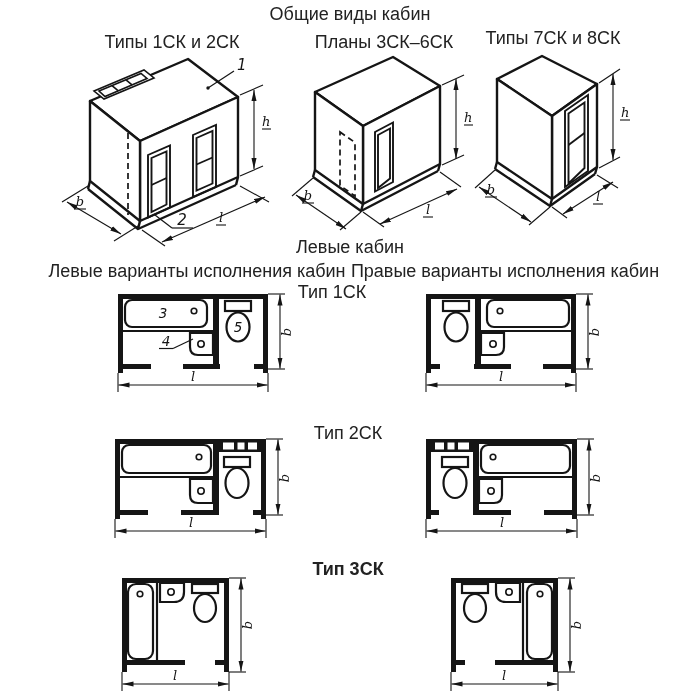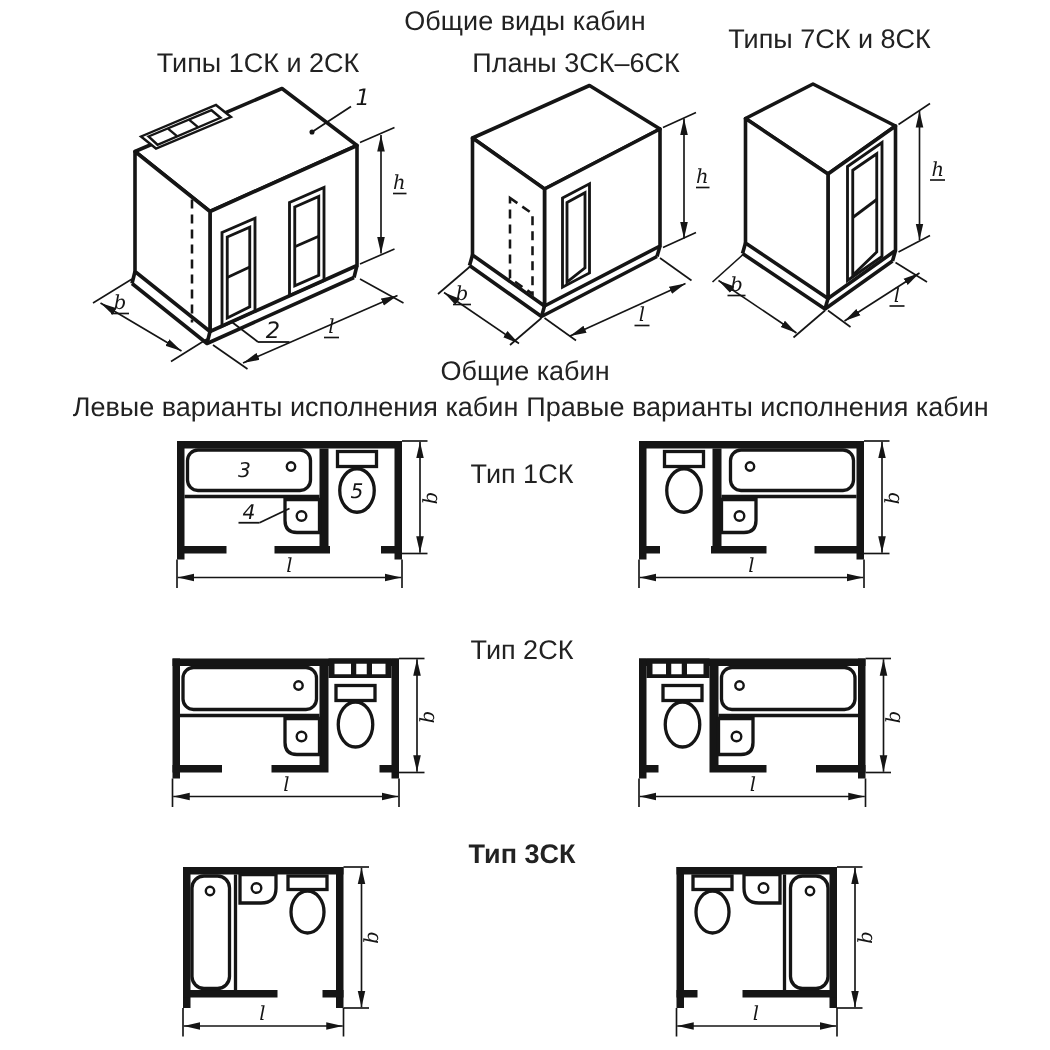--- a/index.html
+++ b/index.html
@@ -22,21 +22,21 @@
   .isonum{font-family:"DejaVu Sans",sans-serif;font-style:italic;font-size:15px;fill:#151515;}
 </style>
 </head>
 <body>
 
 <div id="canvas">
 
   <div class="cap" style="left:350px;top:4px;">Общие виды кабин</div>
   <div class="cap" style="left:172px;top:32px;">Типы 1СК и 2СК</div>
   <div class="cap" style="left:384px;top:32px;">Планы 3СК–6СК</div>
-  <div class="cap" style="left:553px;top:16px;">Типы 7СК и 8СК</div>
+  <div class="cap" style="left:553px;top:28px;">Типы 7СК и 8СК</div>
 
   <svg class="drw" style="left:58px;top:54px;" width="230" height="192" viewBox="0 0 230 192">
     <defs>
       <marker id="a1" markerWidth="12" markerHeight="8" refX="10" refY="3" orient="auto-start-reverse">
         <path d="M10,3 L0,0.7 L0,5.3 Z" fill="#151515"></path>
       </marker>
     </defs>
     <g>
       <polygon class="face" points="130,5 180,43 82,87 32,47"></polygon>
       <polygon class="face" points="82,87 180,43 180,123 82,167"></polygon>
@@ -181,24 +181,24 @@
     </g>
     <g>
       <line class="dim" x1="129" y1="29" x2="150" y2="15"></line>
       <line class="dim" x1="129" y1="114" x2="150" y2="103"></line>
       <line class="dim" x1="143" y1="20" x2="143" y2="106" marker-start="url(#a3)" marker-end="url(#a3)"></line>
       <text class="dimtxt" x="151" y="63">h</text>
       <line class="dim" x1="150" y1="66" x2="160" y2="66"></line>
     </g>
   </svg>
 
-  <div class="cap" style="left:350px;top:237px;">Общие кабин</div>
+  <div class="cap" style="left:350px;top:237px;">Левые кабин</div>
   <div class="cap" style="left:197px;top:261px;">Левые варианты исполнения кабин</div>
   <div class="cap" style="left:505px;top:261px;">Правые варианты исполнения кабин</div>
-  <div class="cap" style="left:348px;top:282px;margin-top:24px;">Тип 1СК</div>
+  <div class="cap" style="left:332px;top:282px;">Тип 1СК</div>
   <div class="cap" style="left:348px;top:423px;text-align:right;">Тип 2СК</div>
   <div class="cap" style="left:348px;top:559px;font-weight:bold;">Тип 3СК</div>
 
   <svg class="drw" style="left:116px;top:291px;" width="180" height="104" viewBox="0 0 180 104">
     <defs>
       <marker id="a4" markerWidth="12" markerHeight="8" refX="10" refY="3" orient="auto-start-reverse">
         <path d="M10,3 L0,0.7 L0,5.3 Z" fill="#151515"></path>
       </marker>
     </defs>
     <g id="p1g">

